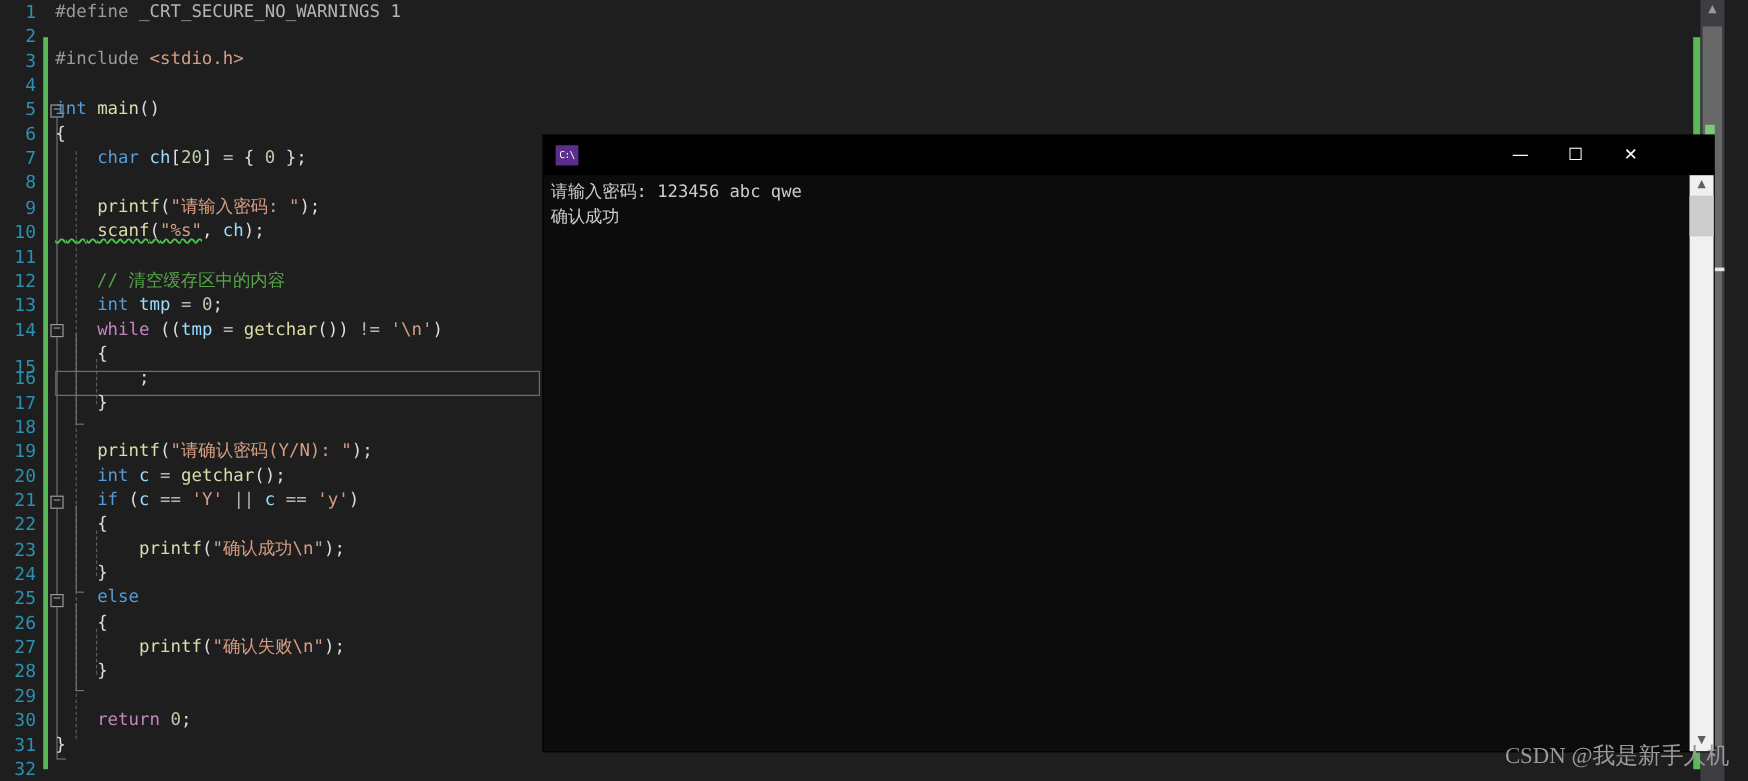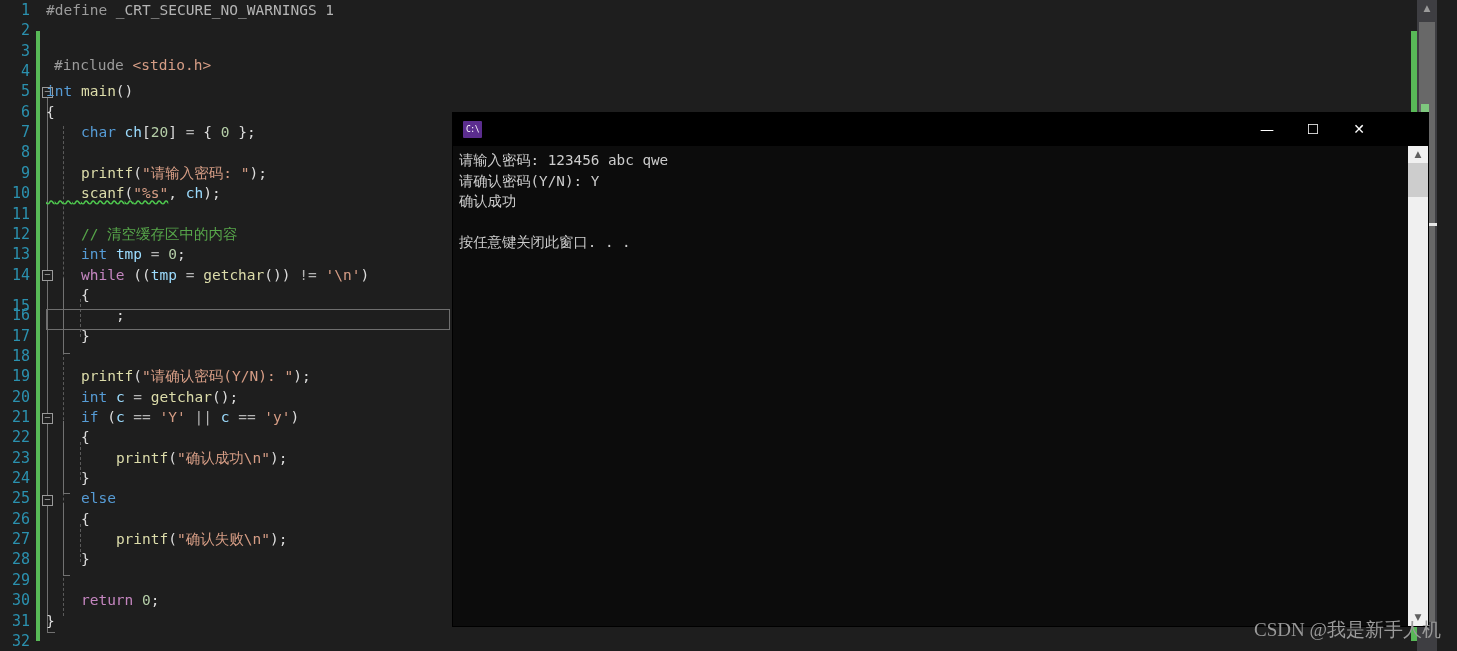--- a/index.html
+++ b/index.html
@@ -149,21 +149,21 @@
       <div class="ln" style="position: absolute; top: 549.45px; height: 20.35px; line-height: 20.35px;">28</div>
       <div class="ln" style="position: absolute; top: 569.8px; height: 20.35px; line-height: 20.35px;">29</div>
       <div class="ln" style="position: absolute; top: 590.15px; height: 20.35px; line-height: 20.35px;">30</div>
       <div class="ln" style="position: absolute; top: 610.5px; height: 20.35px; line-height: 20.35px;">31</div>
       <div class="ln" style="position: absolute; top: 630.85px; height: 20.35px; line-height: 20.35px;">32</div>
     </div>
 
   <div id="code">
       <div class="ctext" style="position: absolute; top: 0px; height: 20.35px; line-height: 20.35px; white-space: pre;"><span class="pre">#define</span><span class="preid"> _CRT_SECURE_NO_WARNINGS 1</span></div>
       <div class="ctext" style="position: absolute; top: 20.35px; height: 20.35px; line-height: 20.35px; white-space: pre;"></div>
-      <div class="ctext" style="position: absolute; top: 55px; height: 20.35px; line-height: 20.35px; white-space: pre; margin-left: 8px;"><span class="pre">#include</span><span class="inc"> &lt;stdio.h&gt;</span></div>
+      <div class="ctext" style="position: absolute; top: 39px; height: 20.35px; line-height: 20.35px; white-space: pre;"><span class="pre">#include</span><span class="inc"> &lt;stdio.h&gt;</span></div>
       <div class="ctext" style="position: absolute; top: 61.05px; height: 20.35px; line-height: 20.35px; white-space: pre;"></div>
       <div class="ctext" style="position: absolute; top: 81.4px; height: 20.35px; line-height: 20.35px; white-space: pre;"><span class="kw">int</span><span class="pun"> </span><span class="fn">main</span><span class="pun">(</span><span class="pun">)</span></div>
       <div class="ctext" style="position: absolute; top: 101.75px; height: 20.35px; line-height: 20.35px; white-space: pre;"><span class="pun">{</span></div>
       <div class="ctext" style="position: absolute; top: 122.1px; height: 20.35px; line-height: 20.35px; white-space: pre;"><span class="pun"> </span><span class="pun"> </span><span class="pun"> </span><span class="pun"> </span><span class="kw">char</span><span class="pun"> </span><span class="var">ch</span><span class="pun">[</span><span class="num">20</span><span class="pun">]</span><span class="pun"> </span><span class="op">=</span><span class="pun"> </span><span class="pun">{</span><span class="pun"> </span><span class="num">0</span><span class="pun"> </span><span class="pun">}</span><span class="pun">;</span></div>
       <div class="ctext" style="position: absolute; top: 142.45px; height: 20.35px; line-height: 20.35px; white-space: pre;"></div>
       <div class="ctext" style="position: absolute; top: 162.8px; height: 20.35px; line-height: 20.35px; white-space: pre;"><span class="pun"> </span><span class="pun"> </span><span class="pun"> </span><span class="pun"> </span><span class="fn">printf</span><span class="pun">(</span><span class="str">"请输入密码: "</span><span class="pun">)</span><span class="pun">;</span></div>
       <div class="ctext" style="position: absolute; top: 183.15px; height: 20.35px; line-height: 20.35px; white-space: pre;"><span class="pun squiggle"> </span><span class="pun squiggle"> </span><span class="pun squiggle"> </span><span class="pun squiggle"> </span><span class="fn squiggle">scanf</span><span class="pun squiggle">(</span><span class="str squiggle">"%s"</span><span class="pun">,</span><span class="pun"> </span><span class="var">ch</span><span class="pun">)</span><span class="pun">;</span></div>
       <div class="ctext" style="position: absolute; top: 203.5px; height: 20.35px; line-height: 20.35px; white-space: pre;"></div>
       <div class="ctext" style="position: absolute; top: 223.85px; height: 20.35px; line-height: 20.35px; white-space: pre;">    <span class="cmt">// 清空缓存区中的内容</span></div>
       <div class="ctext" style="position: absolute; top: 244.2px; height: 20.35px; line-height: 20.35px; white-space: pre;"><span class="pun"> </span><span class="pun"> </span><span class="pun"> </span><span class="pun"> </span><span class="kw">int</span><span class="pun"> </span><span class="var">tmp</span><span class="pun"> </span><span class="op">=</span><span class="pun"> </span><span class="num">0</span><span class="pun">;</span></div>
@@ -201,24 +201,22 @@
 
   <div id="titlebar">
     <div id="title-icon">C:\</div>
     <div class="winbtn" id="btn-min">—</div>
     <div class="winbtn" id="btn-max">☐</div>
     <div class="winbtn" id="btn-close">✕</div>
   </div>
 
   <div id="con-body">
       <div class="con-line">请输入密码: 123456 abc qwe</div>
-      <div class="con-line">请确认密码(Y/N): Y</div>
       <div class="con-line">确认成功</div>
       <div class="con-line">&nbsp;</div>
-      <div class="con-line">按任意键关闭此窗口. . .</div>
     </div>
 
   <div id="con-scroll">
     <div class="con-arrow" id="con-arrow-up">▲</div>
     <div id="con-thumb"></div>
     <div class="con-arrow" id="con-arrow-dn">▼</div>
   </div>
 </div>
 
 <div id="watermark">CSDN @我是新手人机</div>

